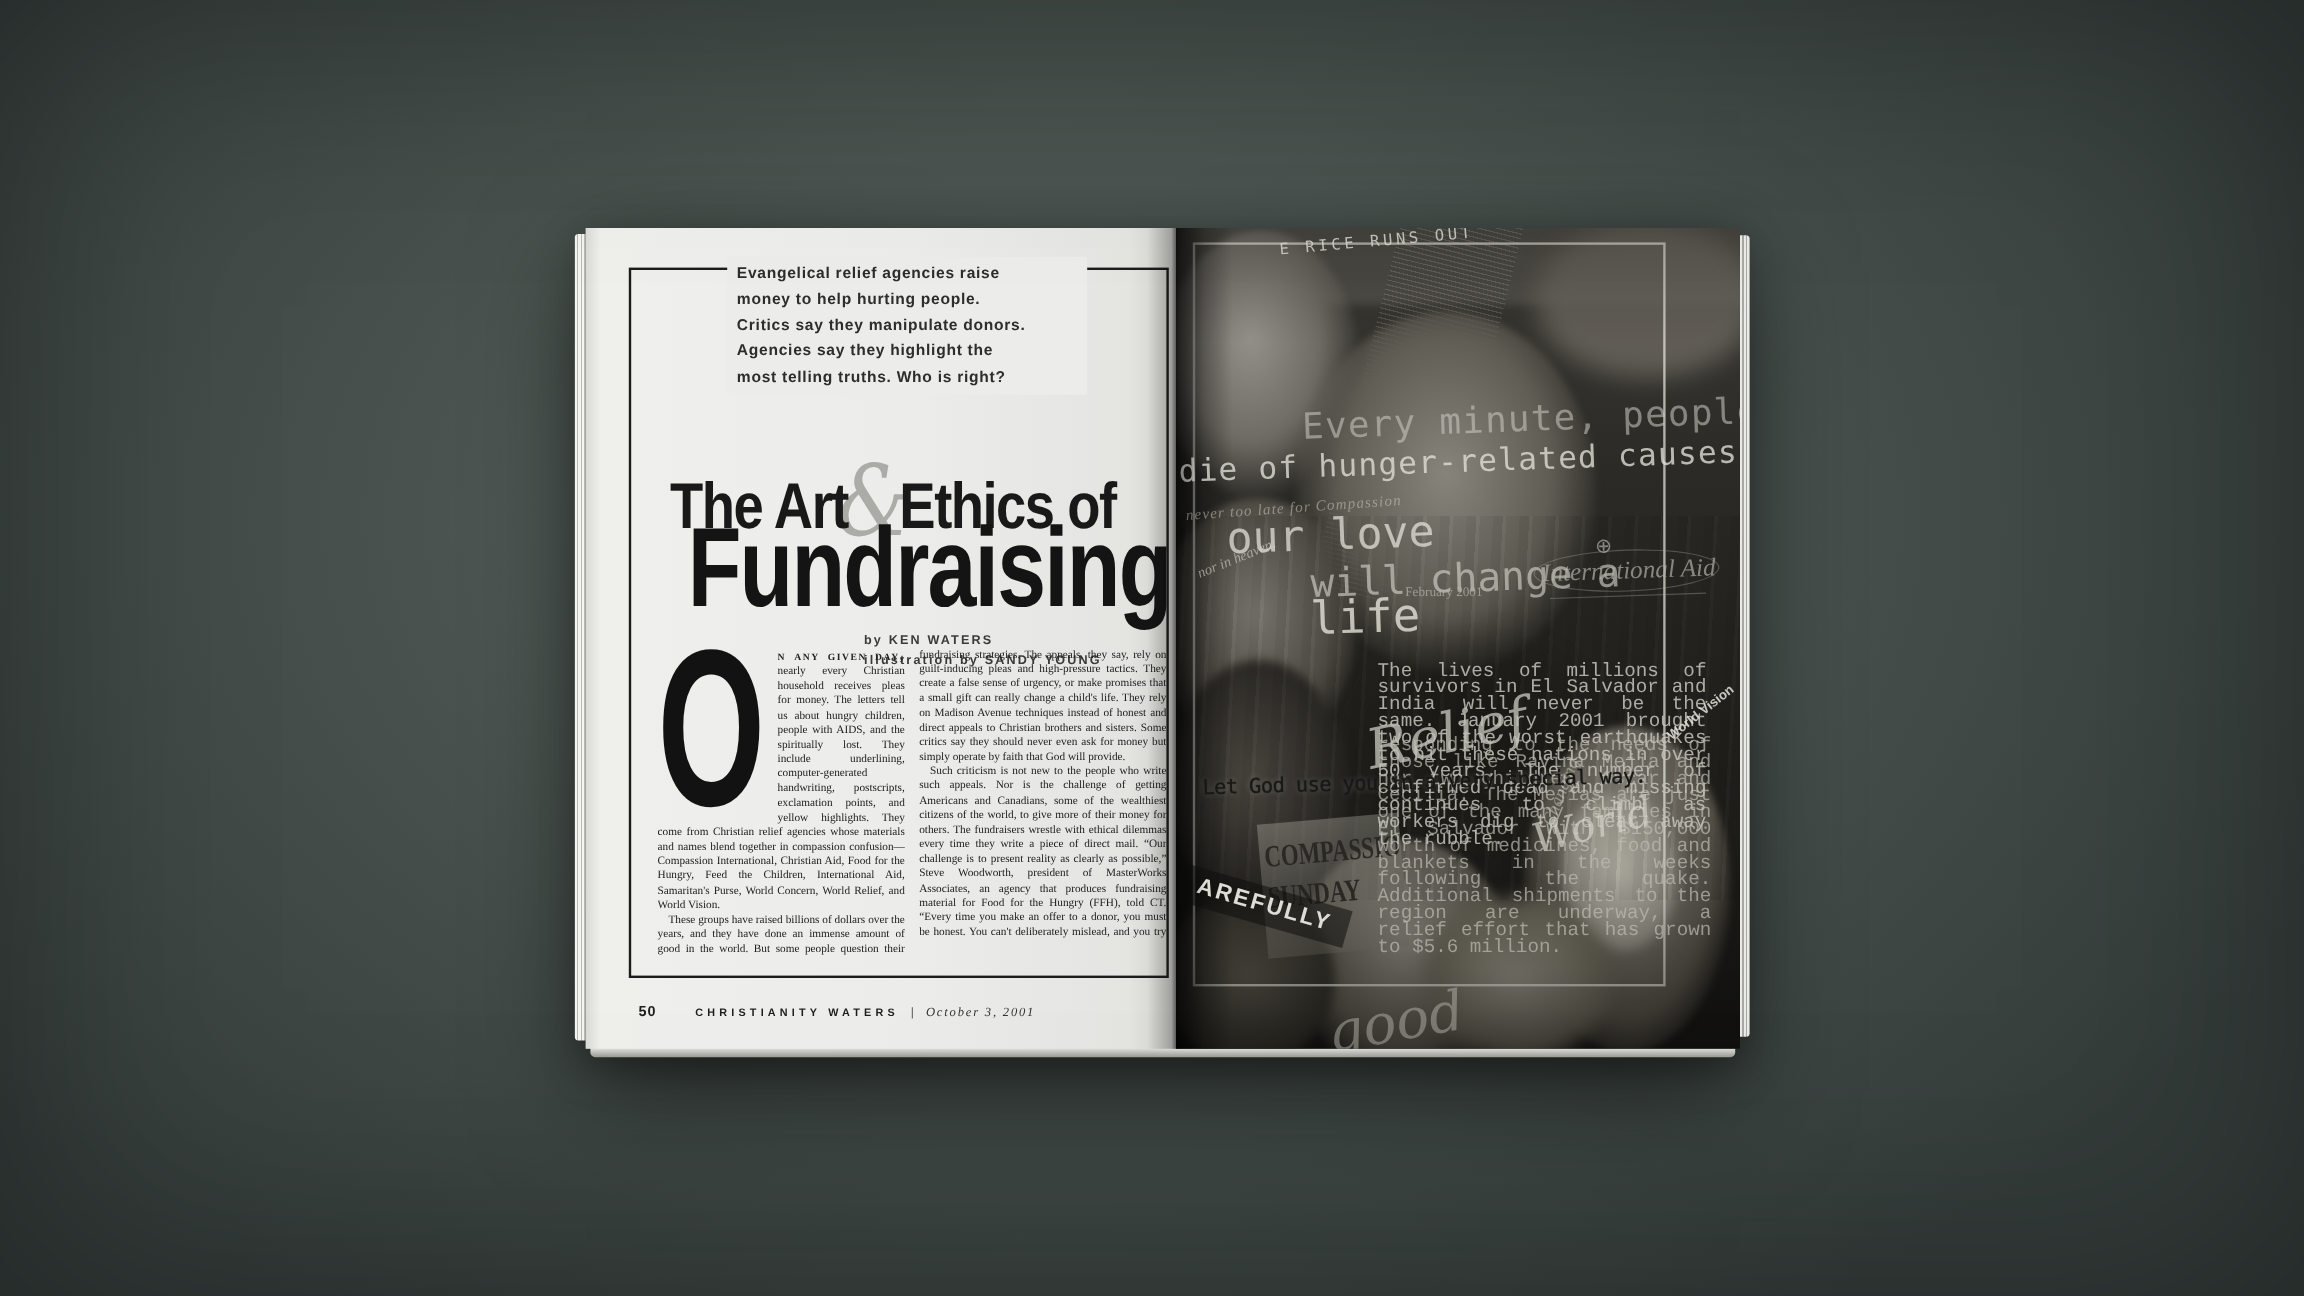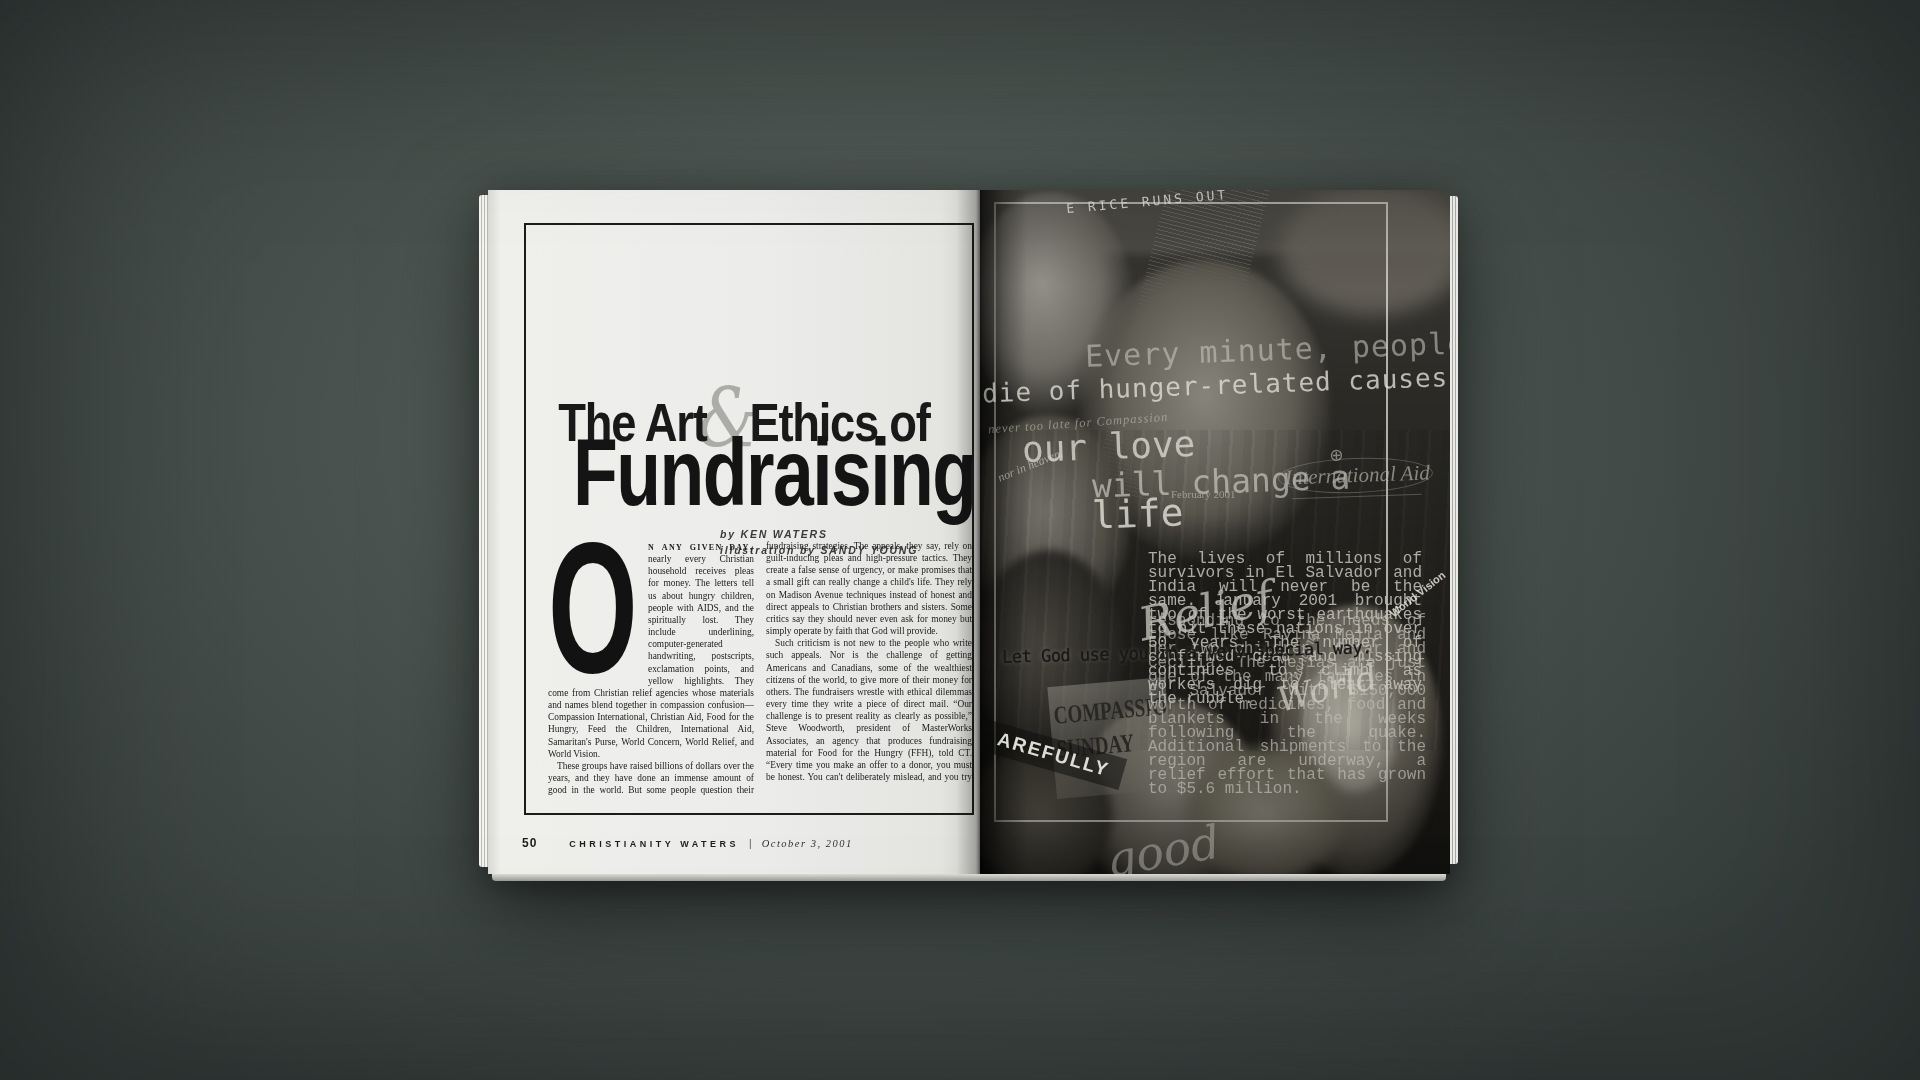--- a/index.html
+++ b/index.html
@@ -29,30 +29,30 @@
   .frame{position:absolute;left:36px;top:33px;width:446px;height:588px;border:2px solid #1c1c1c;}
   .standfirst{position:absolute;left:118px;top:24px;width:286px;background:var(--paper,#ececea);
     padding:3px 6px 5px 8px;font-weight:bold;font-size:13px;letter-spacing:.6px;line-height:21.4px;color:#2d2d2d;}
   .title1{position:absolute;left:46px;top:182px;width:420px;height:62px;display:flex;justify-content:center;align-items:baseline;
     font-weight:bold;font-size:54px;letter-spacing:-1.5px;color:#191919;transform:scaleX(.84);transform-origin:center;white-space:nowrap;}
   .title1 .tpart{position:relative;z-index:1;line-height:1;}
   .amp{position:relative;z-index:0;top:6px;margin:0 -11px;font-family:"DejaVu Serif",serif;font-style:italic;font-weight:normal;
     font-size:82px;letter-spacing:0;color:#a5a5a0;opacity:.9;line-height:1;}
   .title2{position:absolute;left:36px;top:236px;width:446px;text-align:center;font-weight:bold;font-size:94px;line-height:1;
     letter-spacing:-2px;color:#141414;transform:scaleX(.78);transform-origin:center;white-space:nowrap;}
-  .byline{position:absolute;left:232px;top:336px;font-size:10.5px;font-weight:bold;letter-spacing:1.8px;line-height:16px;color:#3a3a3a;font-style:italic;}
+  .byline{position:absolute;left:232px;top:336px;font-size:10.5px;font-weight:bold;letter-spacing:1.8px;line-height:16px;color:#3a3a3a;}
   .body{position:absolute;left:60px;top:350px;width:424px;height:262px;overflow:hidden;
     column-count:2;column-gap:12px;column-fill:auto;
     font-family:"Liberation Serif",serif;font-size:9.4px;line-height:12.15px;text-align:justify;color:#222;}
   .body p{margin:0;}
   .body p.ind{text-indent:9px;}
   .dropcap{float:left;width:92px;height:134px;margin:4px 8px 2px 0;color:#121212;
     font:bold 186px/128px "Liberation Sans",sans-serif;transform:scaleX(.62);transform-origin:left center;}
   .opener{font-variant:small-caps;letter-spacing:1.3px;font-weight:bold;font-size:12px;}
-  .footer{position:absolute;left:34px;top:646px;display:flex;align-items:baseline;}
+  .footer{position:absolute;left:44px;top:646px;display:flex;align-items:baseline;}
   .pagenum{font-weight:bold;font-size:12px;letter-spacing:1px;color:#1e1e1e;}
   .mag{margin-left:32px;font-size:9px;font-weight:bold;letter-spacing:3.5px;color:#1e1e1e;}
   .fsep{margin:0 10px;color:#555;font-size:10px;}
   .fdate{font-family:"Liberation Serif",serif;font-style:italic;font-size:10.5px;letter-spacing:1.5px;color:#333;}
 
   
   .blob{position:absolute;border-radius:50%;}
   .b-topband{left:-8px;top:-8px;width:486px;height:72px;border-radius:0;background:#54524b;filter:blur(4px);opacity:.85;}
   .b-topright{left:300px;top:-5px;width:185px;height:130px;background:#6b675f;filter:blur(10px);opacity:.8;}
   .b-girl1{left:-12px;top:2px;width:165px;height:225px;filter:blur(3px);
@@ -128,20 +128,27 @@
 
 <div class="stage">
   <div class="spread">
     <div class="stack-left"></div>
     <div class="stack-right"></div>
     <div class="stack-bottom"></div>
 
     <div class="page page-left">
       <div class="frame"></div>
 
+      <div class="standfirst">
+        <div>Evangelical relief agencies raise</div>
+        <div>money to help hurting people.</div>
+        <div>Critics say they manipulate donors.</div>
+        <div>Agencies say they highlight the</div>
+        <div>most telling truths. Who is right?</div>
+      </div>
 
       <div class="title1">
         <span class="tpart">The Art</span>
         <span class="amp">&amp;</span>
         <span class="tpart">Ethics of</span>
       </div>
       <div class="title2">Fundraising</div>
 
       <div class="byline">
         <div>by KEN WATERS</div>

